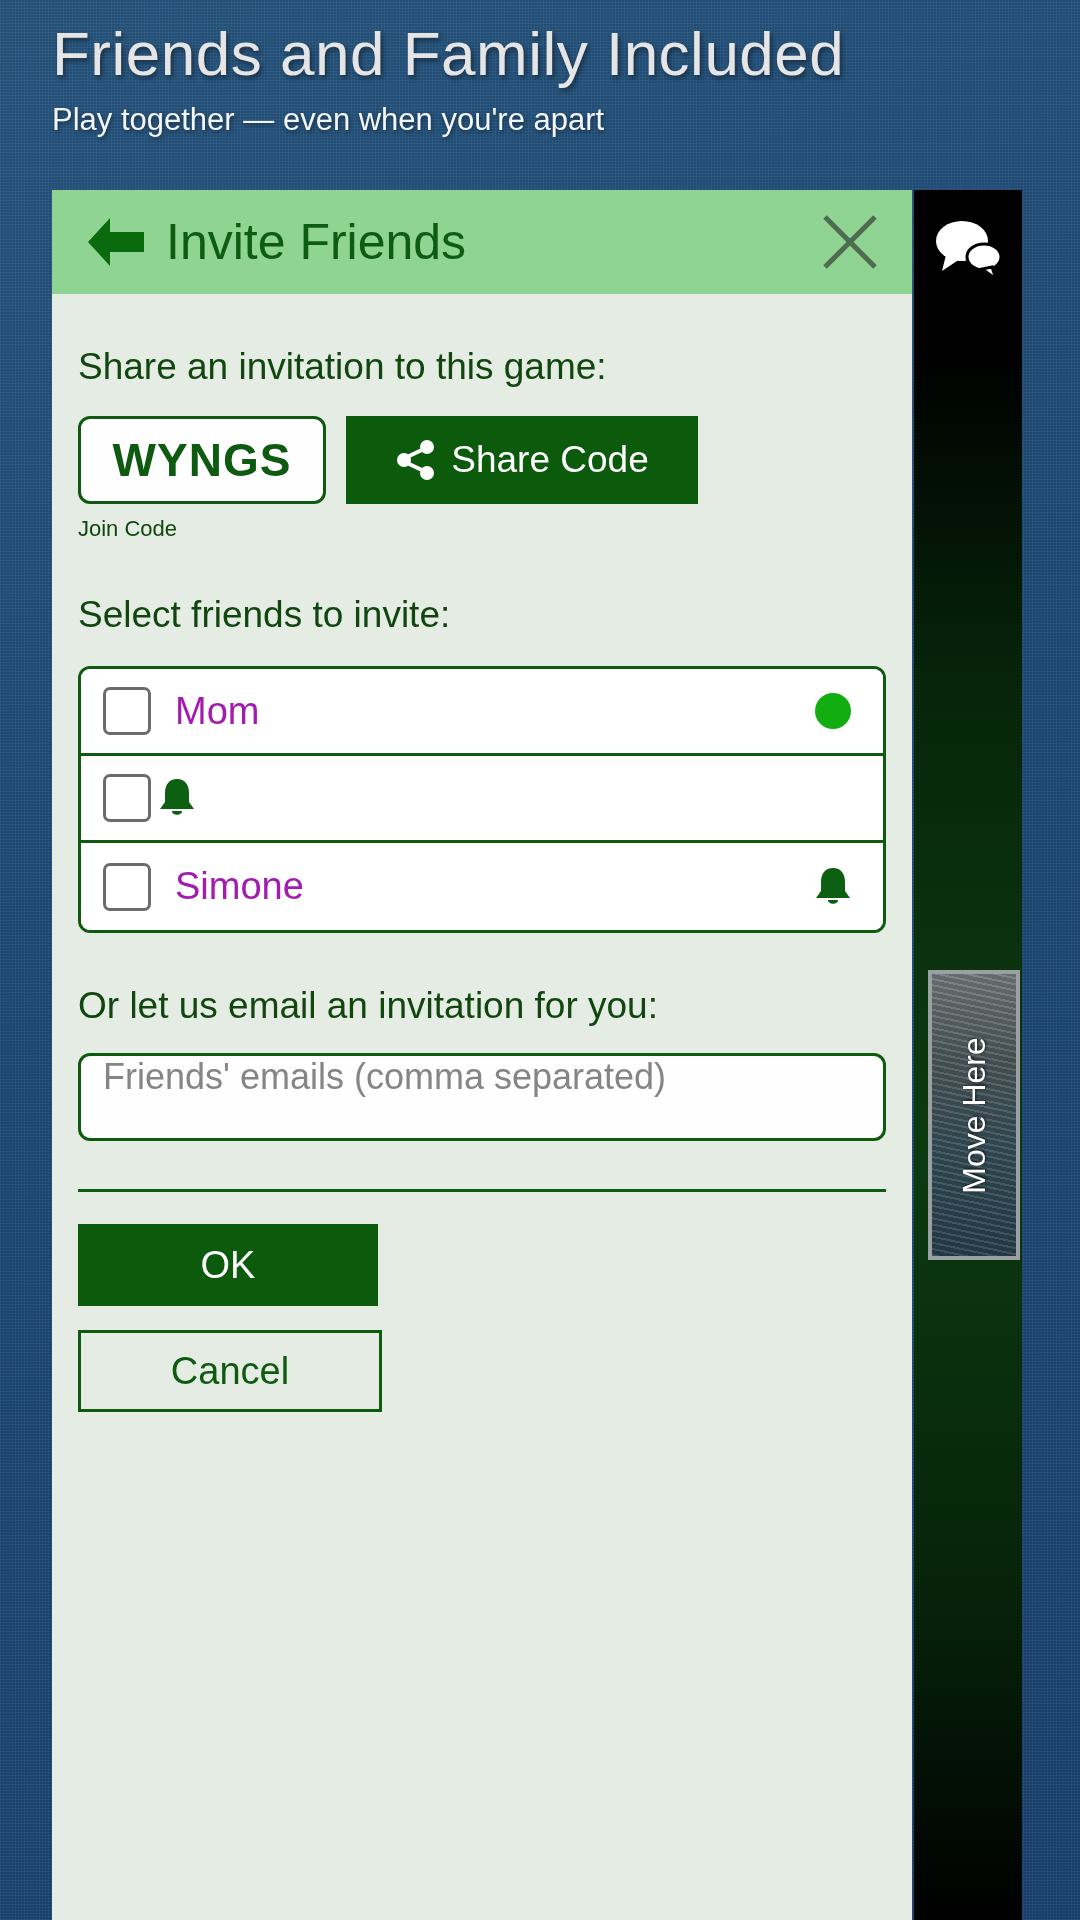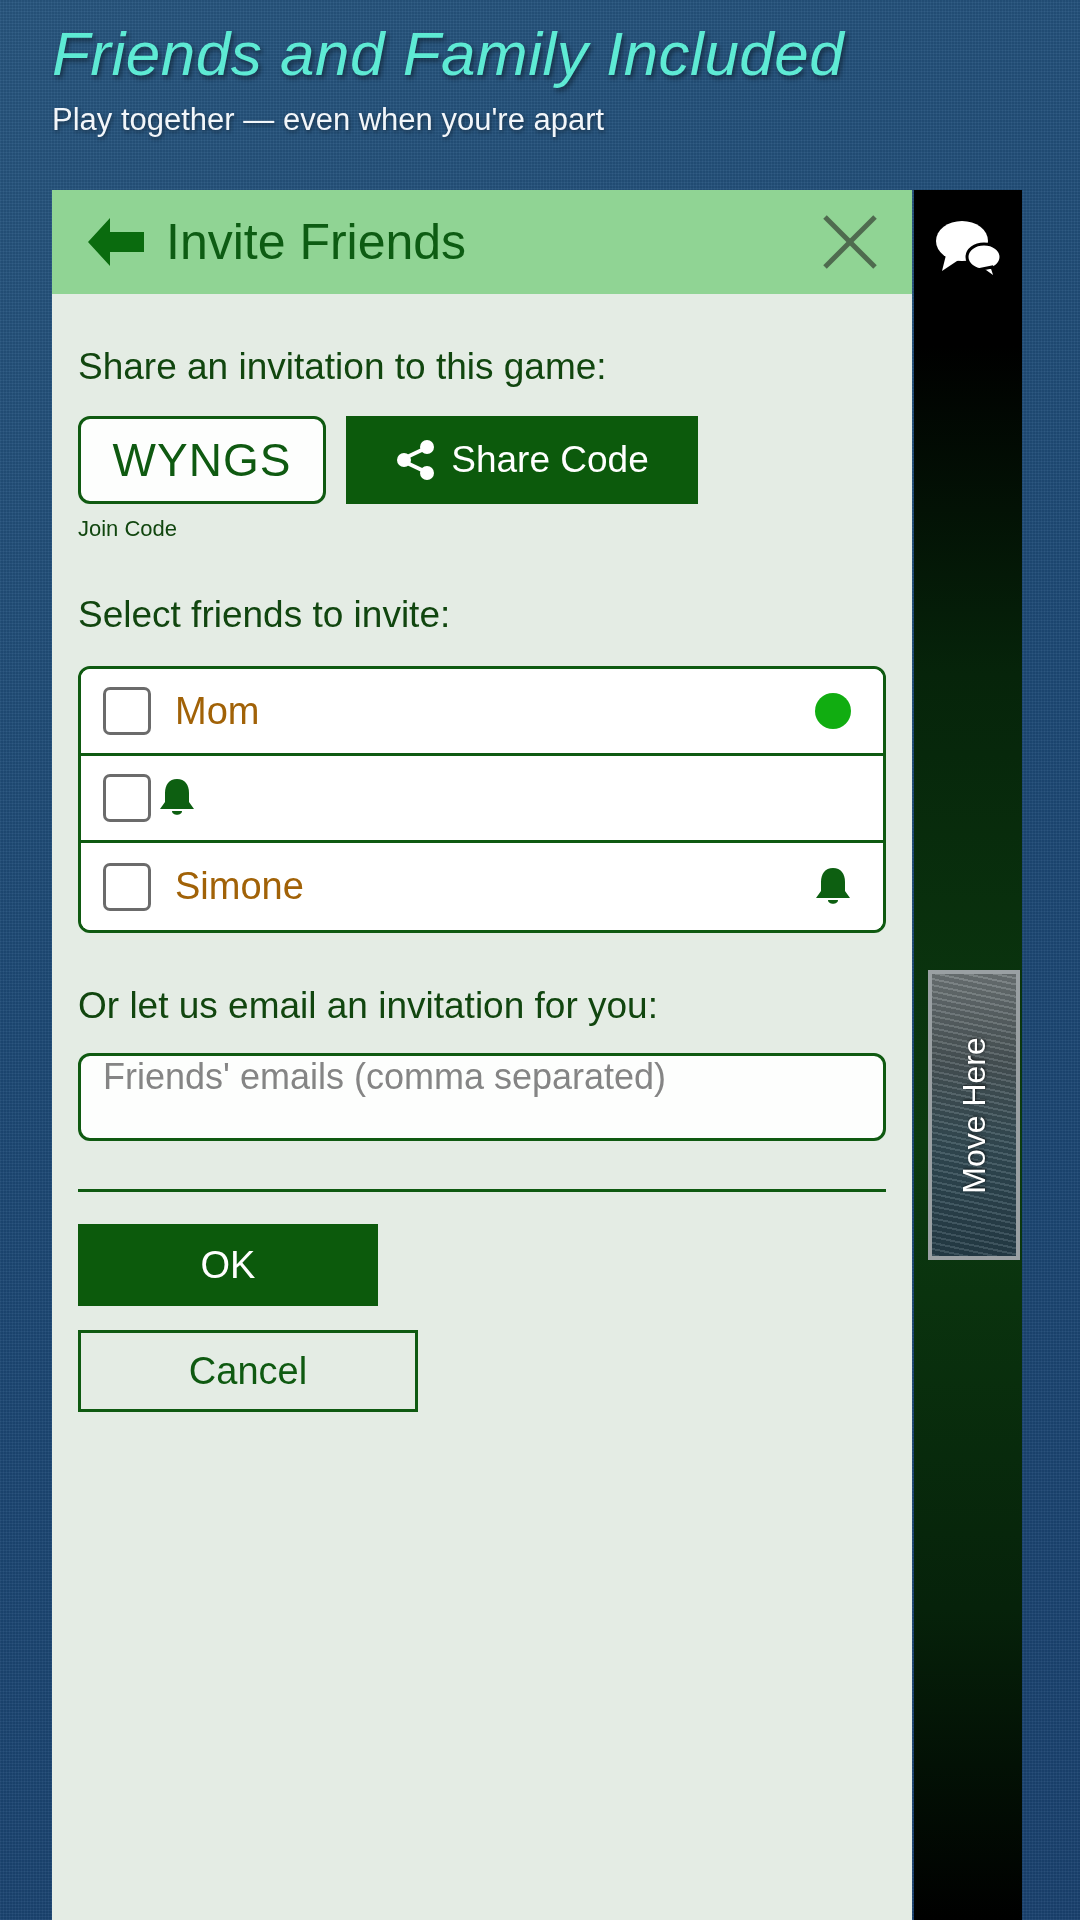--- a/index.html
+++ b/index.html
@@ -21,27 +21,26 @@
   }
 
   
   .banner {
     position: absolute;
     left: 52px;
     top: 16px;
     width: 940px;
   }
   .banner-title {
-    color: #5eead4;
+    color: #e5e5e5;
     font-size: 62px;
     line-height: 76px;
     font-weight: 400;
     letter-spacing: 0.5px;
     text-shadow: 2px 3px 5px rgba(0,0,0,0.45);
-    font-style: italic;
   }
   .banner-sub {
     color: #f2f6fa;
     font-size: 31px;
     line-height: 44px;
     margin-top: 6px;
     text-shadow: 1px 2px 4px rgba(0,0,0,0.45);
   }
 
   
@@ -134,21 +133,21 @@
     border: 3px solid #0f5a11;
     border-radius: 12px;
     display: flex;
     align-items: center;
     justify-content: center;
   }
   .join-code-text {
     color: #0f5a11;
     font-size: 46px;
     letter-spacing: 1px;
-    font-weight: 400;
+    font-weight: 700;
     text-align: right;
   }
   .join-code-caption {
     text-align: left;
     color: #11460f;
     font-size: 22px;
     margin-top: 12px;
     width: 248px;
   }
   .share-btn {
@@ -187,21 +186,21 @@
   .friend-row:last-child { border-bottom: none; }
   .checkbox {
     width: 48px;
     height: 48px;
     border: 3px solid #6b6b6b;
     border-radius: 7px;
     background: #ffffff;
     flex: 0 0 auto;
   }
   .friend-name {
-    color: #a16207;
+    color: #a21caf;
     font-size: 38px;
     margin-left: 24px;
     flex: 1 1 auto;
   }
   .status-icon {
     width: 52px;
     height: 52px;
     display: flex;
     align-items: center;
     justify-content: center;
@@ -249,21 +248,21 @@
     color: #ffffff;
     font-size: 38px;
     border: none;
     display: flex;
     align-items: center;
     justify-content: center;
     cursor: pointer;
     font-family: "Liberation Sans", sans-serif;
   }
   .cancel-btn {
-    width: 340px;
+    width: 304px;
     height: 82px;
     background: #e4ece4;
     color: #0f5a11;
     font-size: 38px;
     border: 3px solid #0f5a11;
     display: flex;
     align-items: center;
     justify-content: center;
     cursor: pointer;
     font-family: "Liberation Sans", sans-serif;

